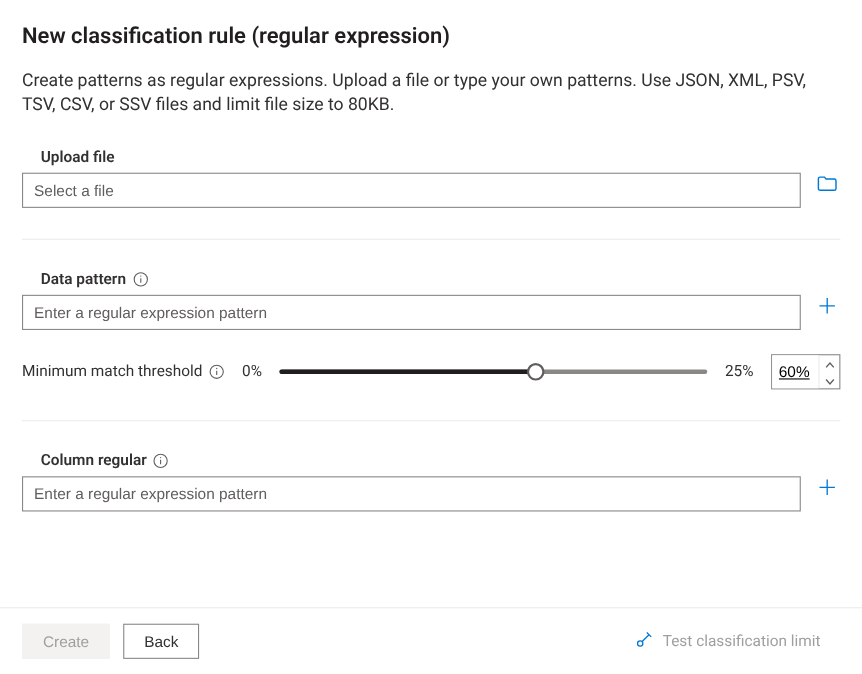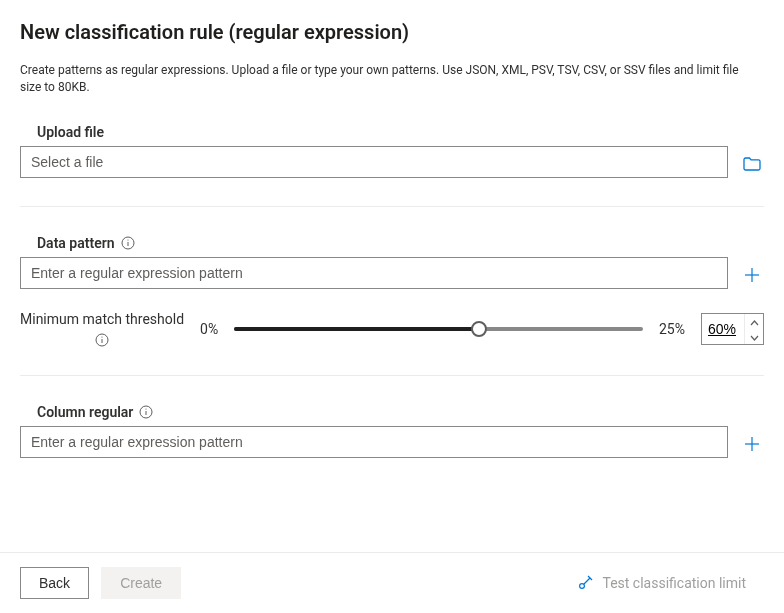--- a/index.html
+++ b/index.html
@@ -16,42 +16,42 @@
     padding: 20px 20px 0 20px;
     position: relative;
   }
   h1 {
     font-size: 20px;
     font-weight: 600;
     margin: 0 0 18px 0;
     color: #201f1e;
   }
   .intro {
-    font-size: 12px;
+    font-size: 16px;
     color: #323130;
     line-height: 1.4;
     margin-bottom: 28px;
     max-width: 720px;
   }
   .section-label {
     font-weight: 600;
     font-size: 14px;
     margin-bottom: 6px;
     display: flex;
     align-items: center;
     gap: 6px;
     margin-left: 17px;
   }
   .info-icon {
     width: 14px; height: 14px;
     display: inline-flex;
   }
   .row {
     display: flex;
-    align-items: flex-end;
+    align-items: flex-start;
     gap: 12px;
   }
   .text-input {
     flex: 1;
     height: 32px;
     border: 1px solid #8a8886;
     padding: 0 10px;
     font-size: 14px;
     color: #323130;
     outline: none;
@@ -75,21 +75,20 @@
     align-items: center;
     gap: 16px;
     margin-top: 22px;
     font-size: 14px;
   }
   .threshold-label {
     display: flex;
     align-items: center;
     gap: 6px;
     white-space: nowrap;
-    flex-direction: column;
   }
   .pct { white-space: nowrap; }
   .slider-wrap {
     position: relative;
     flex: 1;
     height: 16px;
     display: flex;
     align-items: center;
   }
   .slider-track {
@@ -284,22 +283,22 @@
       <span>
         <svg width="16" height="16" viewBox="0 0 16 16" stroke="currentColor" stroke-width="1.2">
           <line x1="8" y1="1" x2="8" y2="15"></line>
           <line x1="1" y1="8" x2="15" y2="8"></line>
         </svg>
       </span>
     </button>
   </div>
 
   <div class="footer">
+    <button class="btn btn-primary" disabled="">Create</button>
     <button class="btn">Back</button>
-    <button class="btn btn-primary" disabled="">Create</button>
     <div class="spacer"></div>
     <div class="test-link">
       <span>
         <svg width="16" height="16" viewBox="0 0 16 16" fill="none" stroke="currentColor" stroke-width="1.2">
           <circle cx="4" cy="12" r="2.4"></circle>
           <path d="M6 10 L12 4"></path>
           <path d="M10 2 L14 6"></path>
         </svg>
       </span>
       <span>Test classification limit</span>

